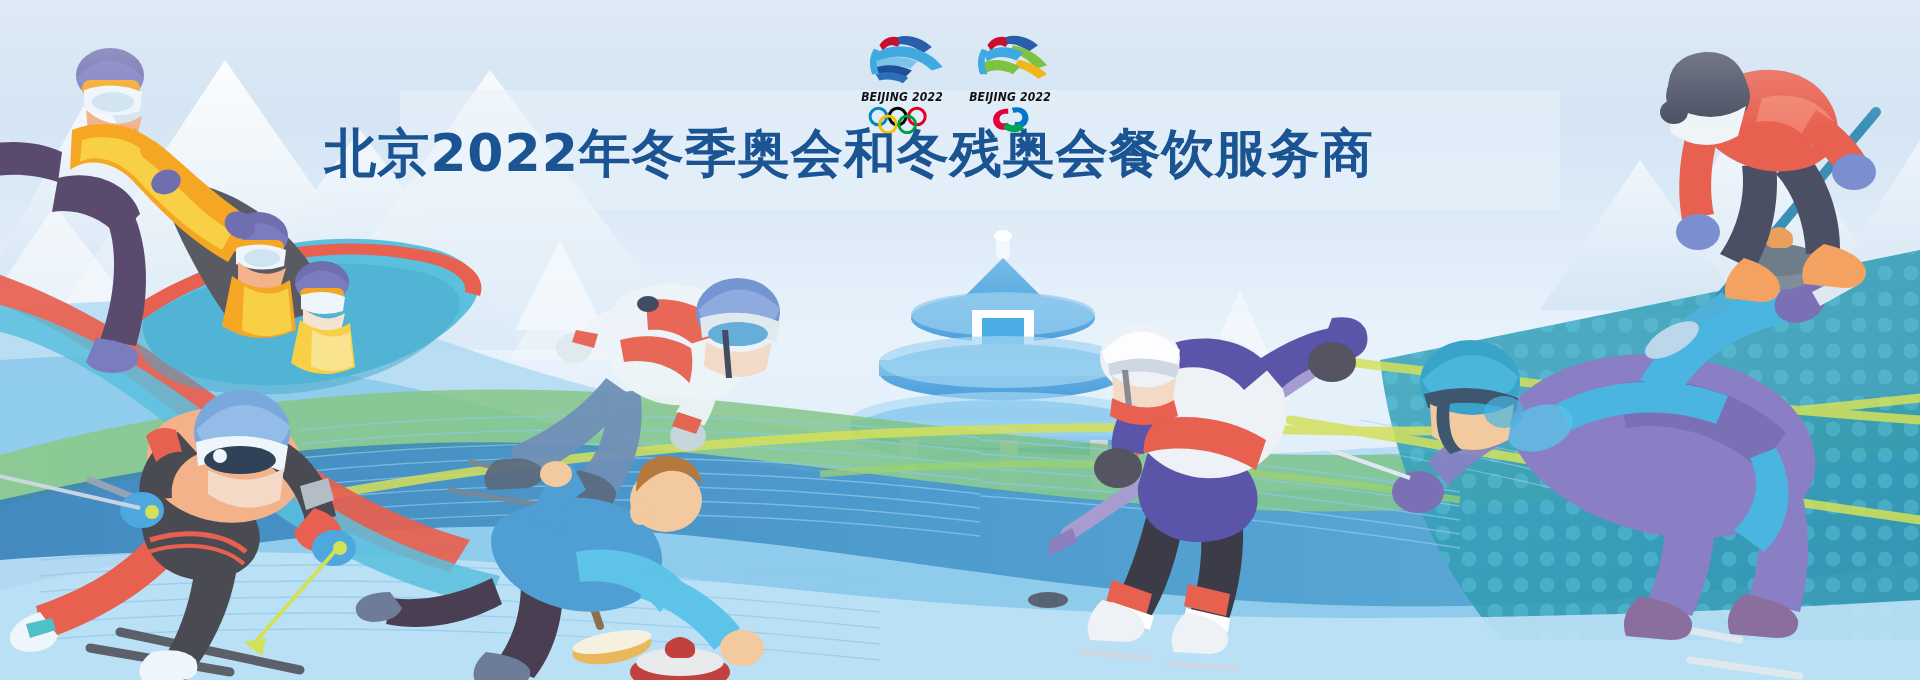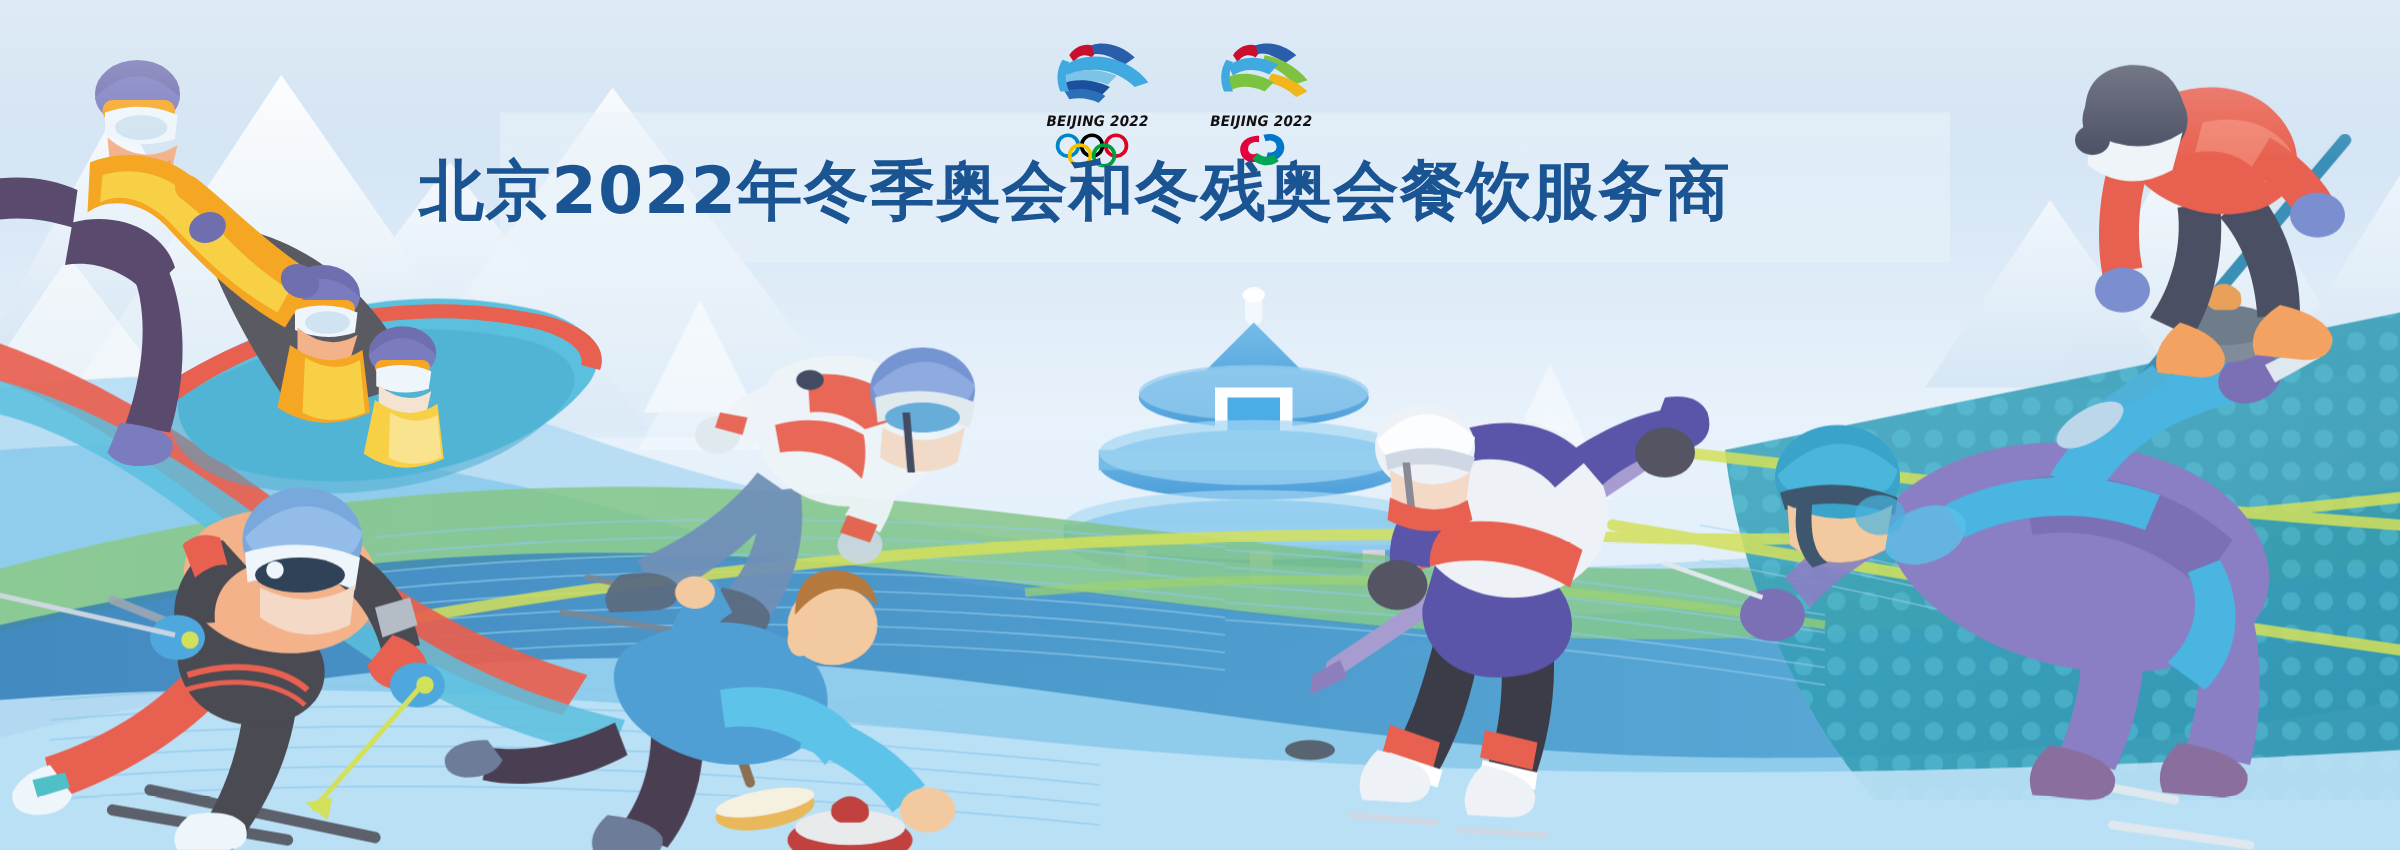--- a/index.html
+++ b/index.html
@@ -8,36 +8,36 @@
 
   .banner {
     position:relative; width:1920px; height:680px; overflow:hidden;
     background:linear-gradient(180deg,#cfe0f1 0%,#d8e7f5 22%,#e4eef8 45%,#eaf3fa 60%,#dfeefa 75%,#cfe6f7 100%);
   }
   .layer { position:absolute; left:0; top:0; width:1920px; height:680px; }
   .layer svg { display:block; width:1920px; height:680px; }
 
   
   .logos {
-    position:absolute; left:828px; top:28px; width:220px; height:110px;
-    display:flex; align-items:center; gap:31px;
+    position:absolute; left:852px; top:28px; width:220px; height:110px;
+    display:flex; align-items:center; gap:8px;
   }
   .logo-block { width:100px; position:relative; }
   .logo-mark { width:100px; height:56px; }
   .logo-word {
     text-align:center; font-family:"DejaVu Sans", sans-serif;
     font-weight:700; font-style:italic; font-size:11.5px;
     letter-spacing:.2px; color:#111; margin-top:1px;
     transform:scaleX(.94); white-space:nowrap;
   }
   .logo-rings { width:100px; height:28px; margin-top:2px; }
 
   
   .title {
-    position:absolute; left:12px; top:122px; width:1696px;
+    position:absolute; left:1px; top:122px; width:1696px;
     text-align:center;
     font-family:"DejaVu Sans","Liberation Sans",sans-serif;
     font-weight:700; font-size:52px; line-height:62px;
     letter-spacing:1px; color:#1a5493;
     white-space:nowrap;
     text-shadow:0 1px 0 rgba(255,255,255,.35);
   }
 </style>
 </head>
 <body>

